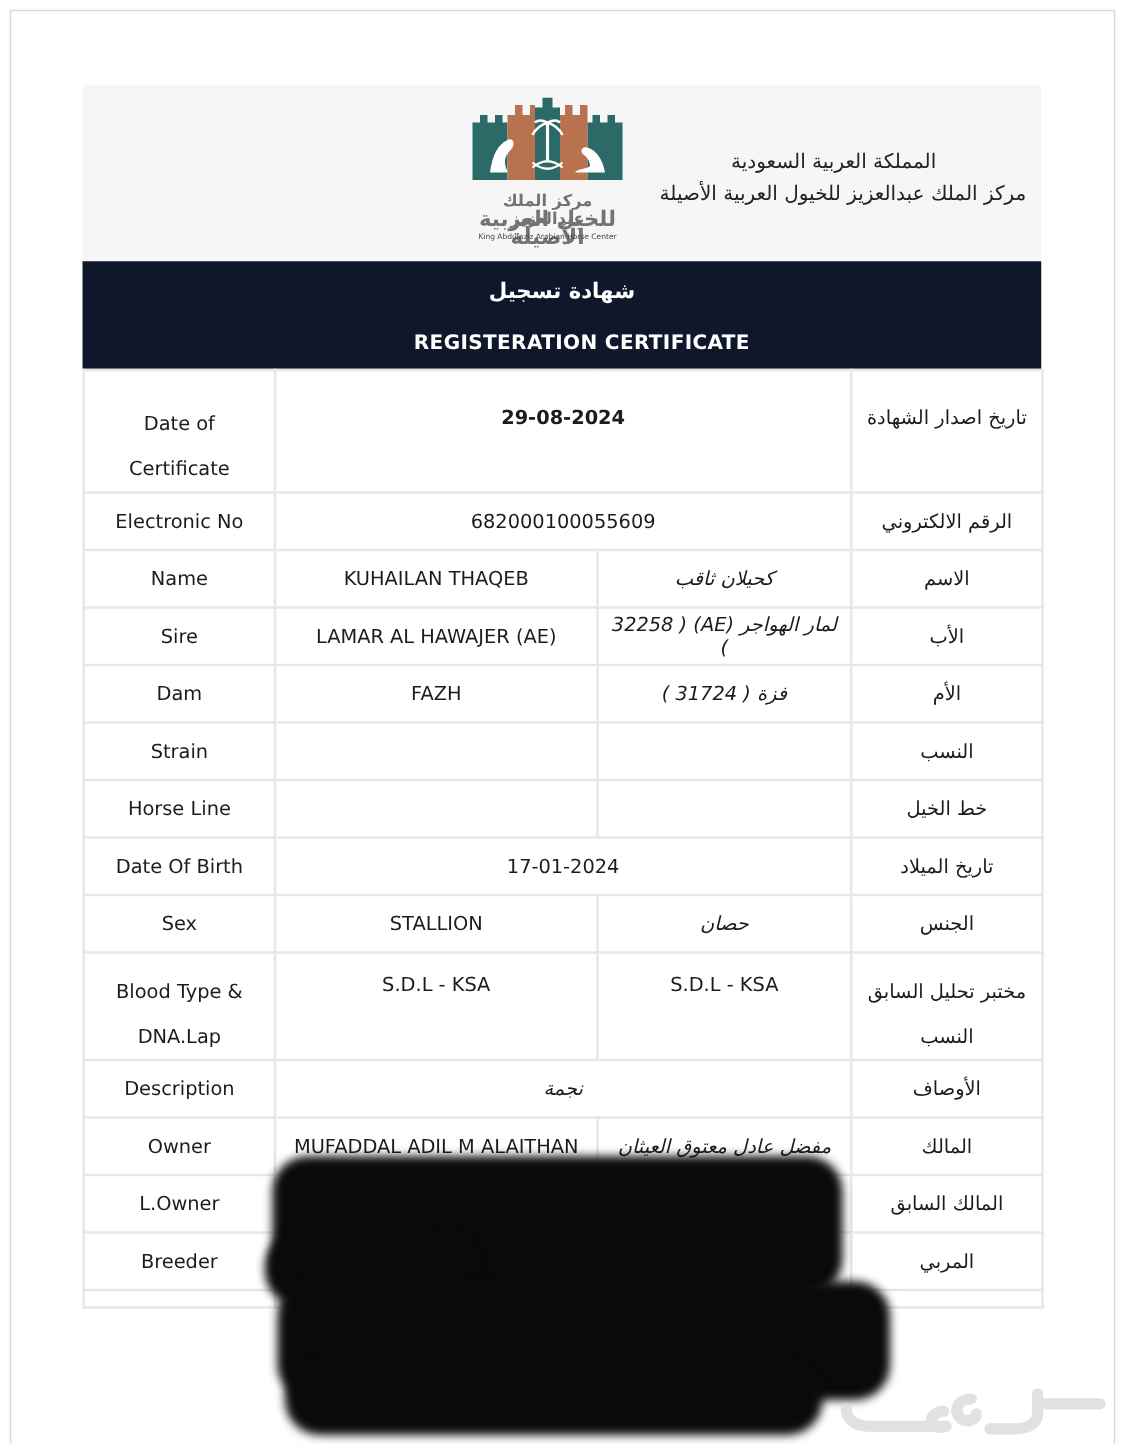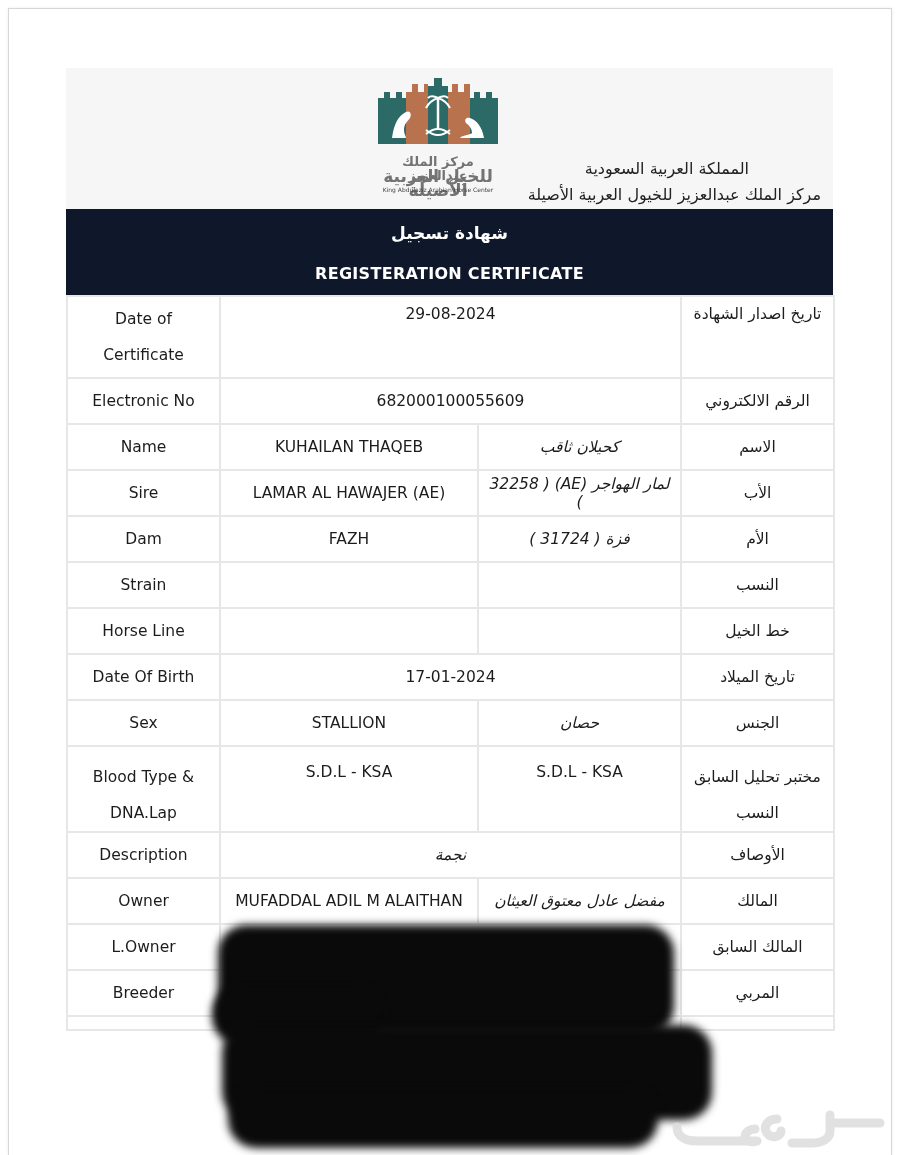--- a/index.html
+++ b/index.html
@@ -31,43 +31,43 @@
   .logo-ar1 { top: 77px; font-size: 13px; line-height: 14px; }
   .logo-ar2 { top: 91px; font-size: 17px; line-height: 14px; }
   .logo-en {
     position: absolute; left: 0; top: 108px; width: 128px; text-align: center;
     font-size: 6px; color: #444; white-space: nowrap;
   }
   .org-ar {
     position: absolute; right: 12px; top: 48px; text-align: right; direction: rtl;
     font-size: 16px; line-height: 26px; color: #222;
   }
-  .org-ar .line1 { display: block; margin-right: 72px; margin-top: 40px; }
+  .org-ar .line1 { display: block; margin-right: 72px; }
 
   .banner {
     position: absolute; left: 0; top: 141px; width: 767px; height: 86px;
     background: #0f172a; color: #fff; text-align: center;
   }
   .banner-ar { position: absolute; top: 14px; left: 0; width: 100%; font-size: 17px; font-weight: bold; direction: rtl; }
-  .banner-en { position: absolute; top: 55px; left: 0; width: 100%; font-size: 16px; font-weight: bold; letter-spacing: 0.3px; }
+  .banner-en { position: absolute; top: 55px; left: 16px; width: 100%; font-size: 16px; font-weight: bold; letter-spacing: 0.3px; }
 
   table.cert {
     position: absolute; left: 0; top: 227px; width: 767px;
     border-collapse: collapse; table-layout: fixed;
     font-family: "DejaVu Sans", "Liberation Sans", sans-serif;
   }
   table.cert td {
     border: 2px solid #e7e7e7; text-align: center; vertical-align: middle;
     font-size: 15.5px; color: #1c1c1c; height: 46px; padding: 0 6px;
   }
   table.cert td.en-label { width: 153px; }
   table.cert td.ar-label { width: 153px; direction: rtl; }
   table.cert td.rtl { direction: rtl; font-style: italic; }
-  table.cert tr.tall td { height: 82px; vertical-align: top; padding-top: 4px; line-height: 36px; border-radius: 15px; }
-  table.cert tr.tall td.val { line-height: 26px; }
+  table.cert tr.tall td { height: 82px; vertical-align: top; padding-top: 24px; line-height: 36px; border-radius: 15px; }
+  table.cert tr.tall td.val { line-height: 26px; font-weight: bold; }
   table.cert tr.blood td { height: 82px; vertical-align: top; padding-top: 12px; line-height: 36px; }
   table.cert tr.blood td.val { line-height: 26px; }
   table.cert tr.last td { height: 14px; }
   .faint { color: #9a9a9a; }
 
   .redaction {
     position: absolute; background: #0a0a0a; filter: blur(4px); border-radius: 28px;
   }
 
   .watermark {

